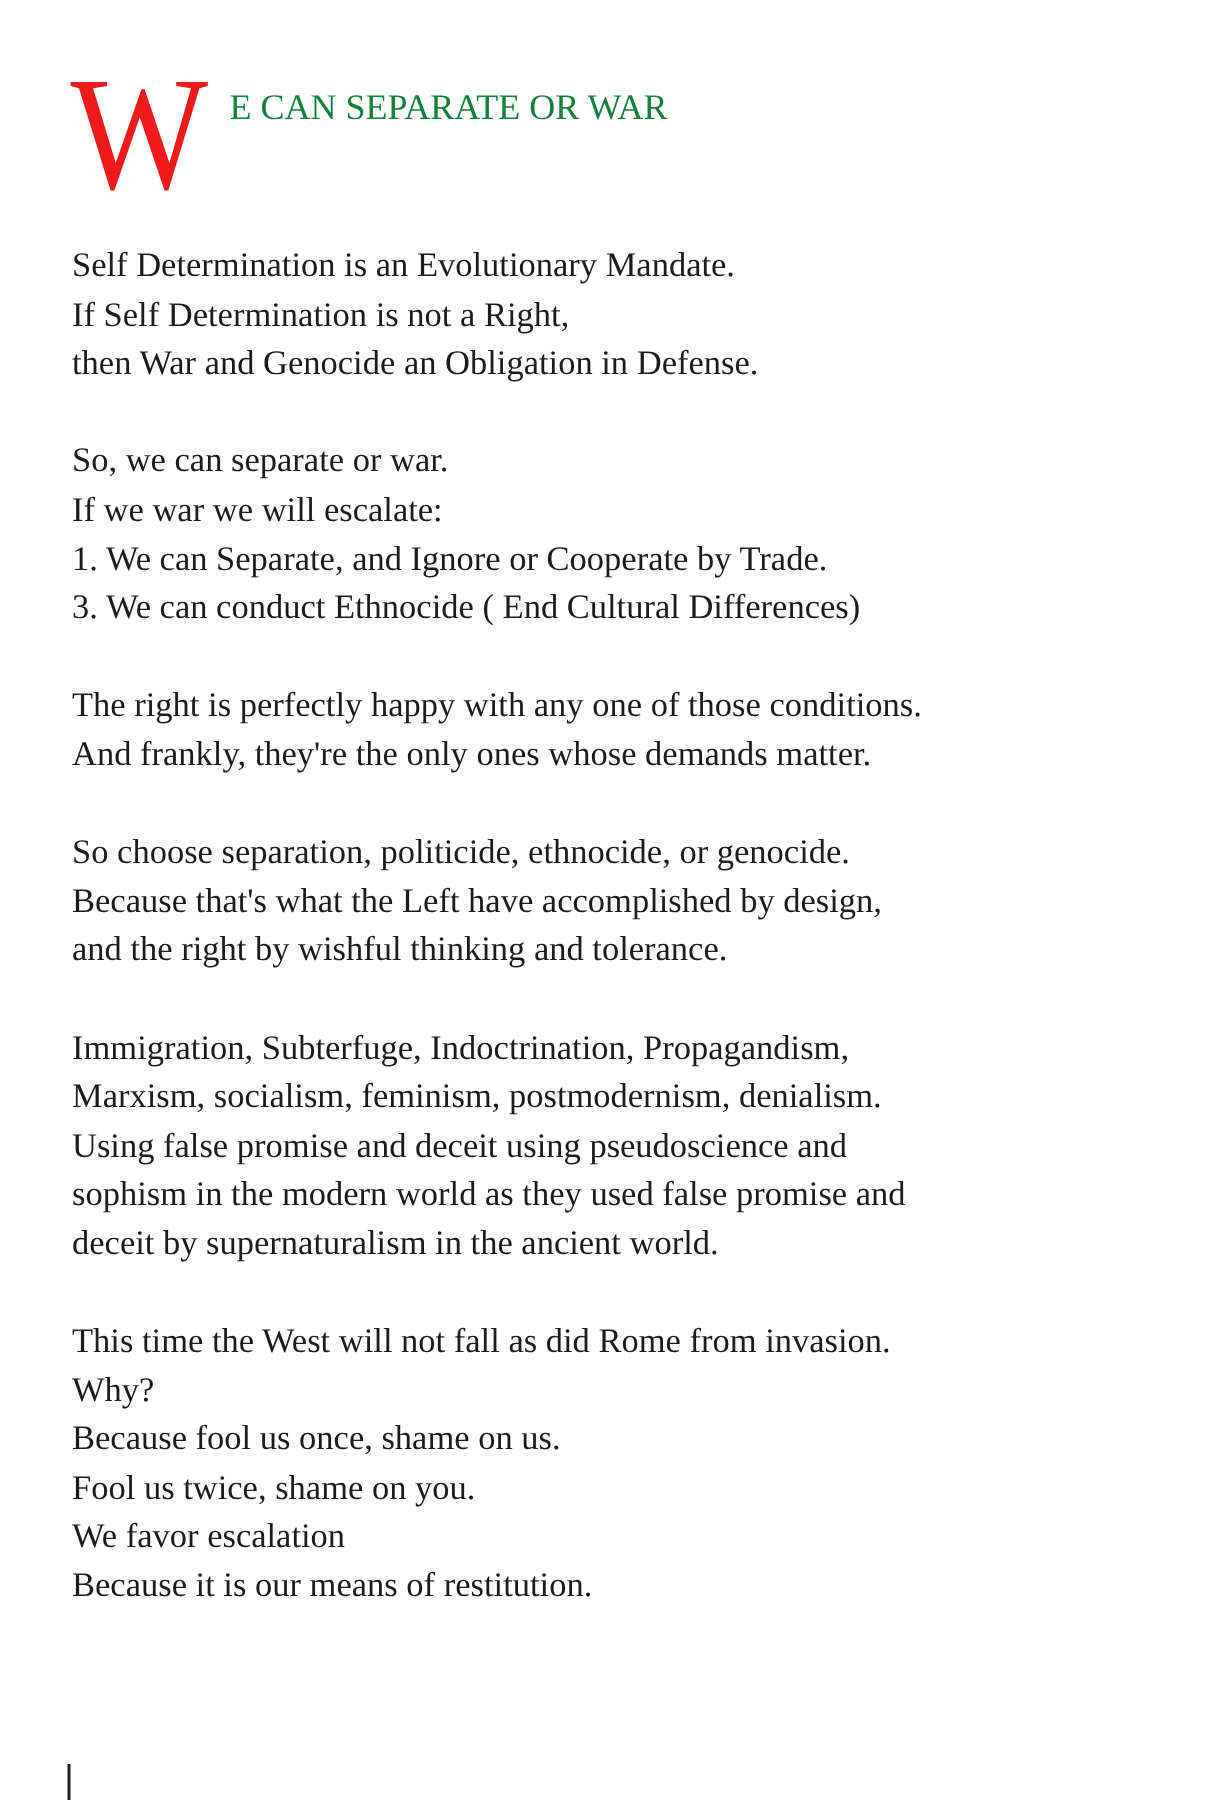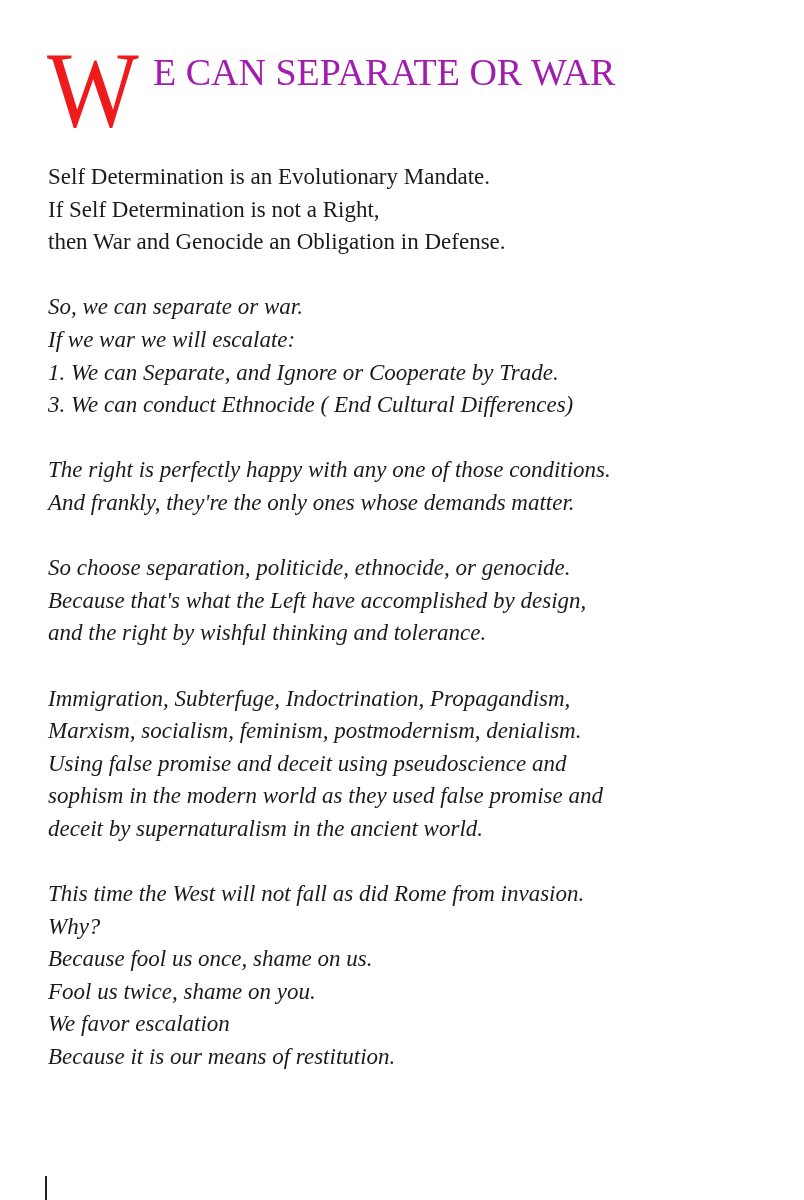--- a/index.html
+++ b/index.html
@@ -30,37 +30,37 @@
     line-height: 1;
     font-weight: normal;
     transform: scaleX(0.9);
     transform-origin: top left;
     color: #ee1a1b;
   }
   .title-text {
     position: absolute;
     left: 153px;
     top: 52px;
-    font-size: 38px;
+    font-size: 24px;
     line-height: 41px;
     letter-spacing: 0px;
-    color: #a21caf;
+    color: #15803d;
     white-space: nowrap;
   }
   .body-text {
     position: absolute;
     left: 48px;
     top: 161px;
     width: 745px;
     font-size: 23px;
     line-height: 32.6px;
     color: #1b1b1b;
   }
   .para { margin: 0; }
-  .para + .para { margin-top: 32.6px; font-style: italic; }
+  .para + .para { margin-top: 32.6px; }
   .line { white-space: nowrap; }
   .caret {
     position: absolute;
     left: 45px;
     top: 1176px;
     width: 2px;
     height: 24px;
     background: #222222;
   }
 </style>

